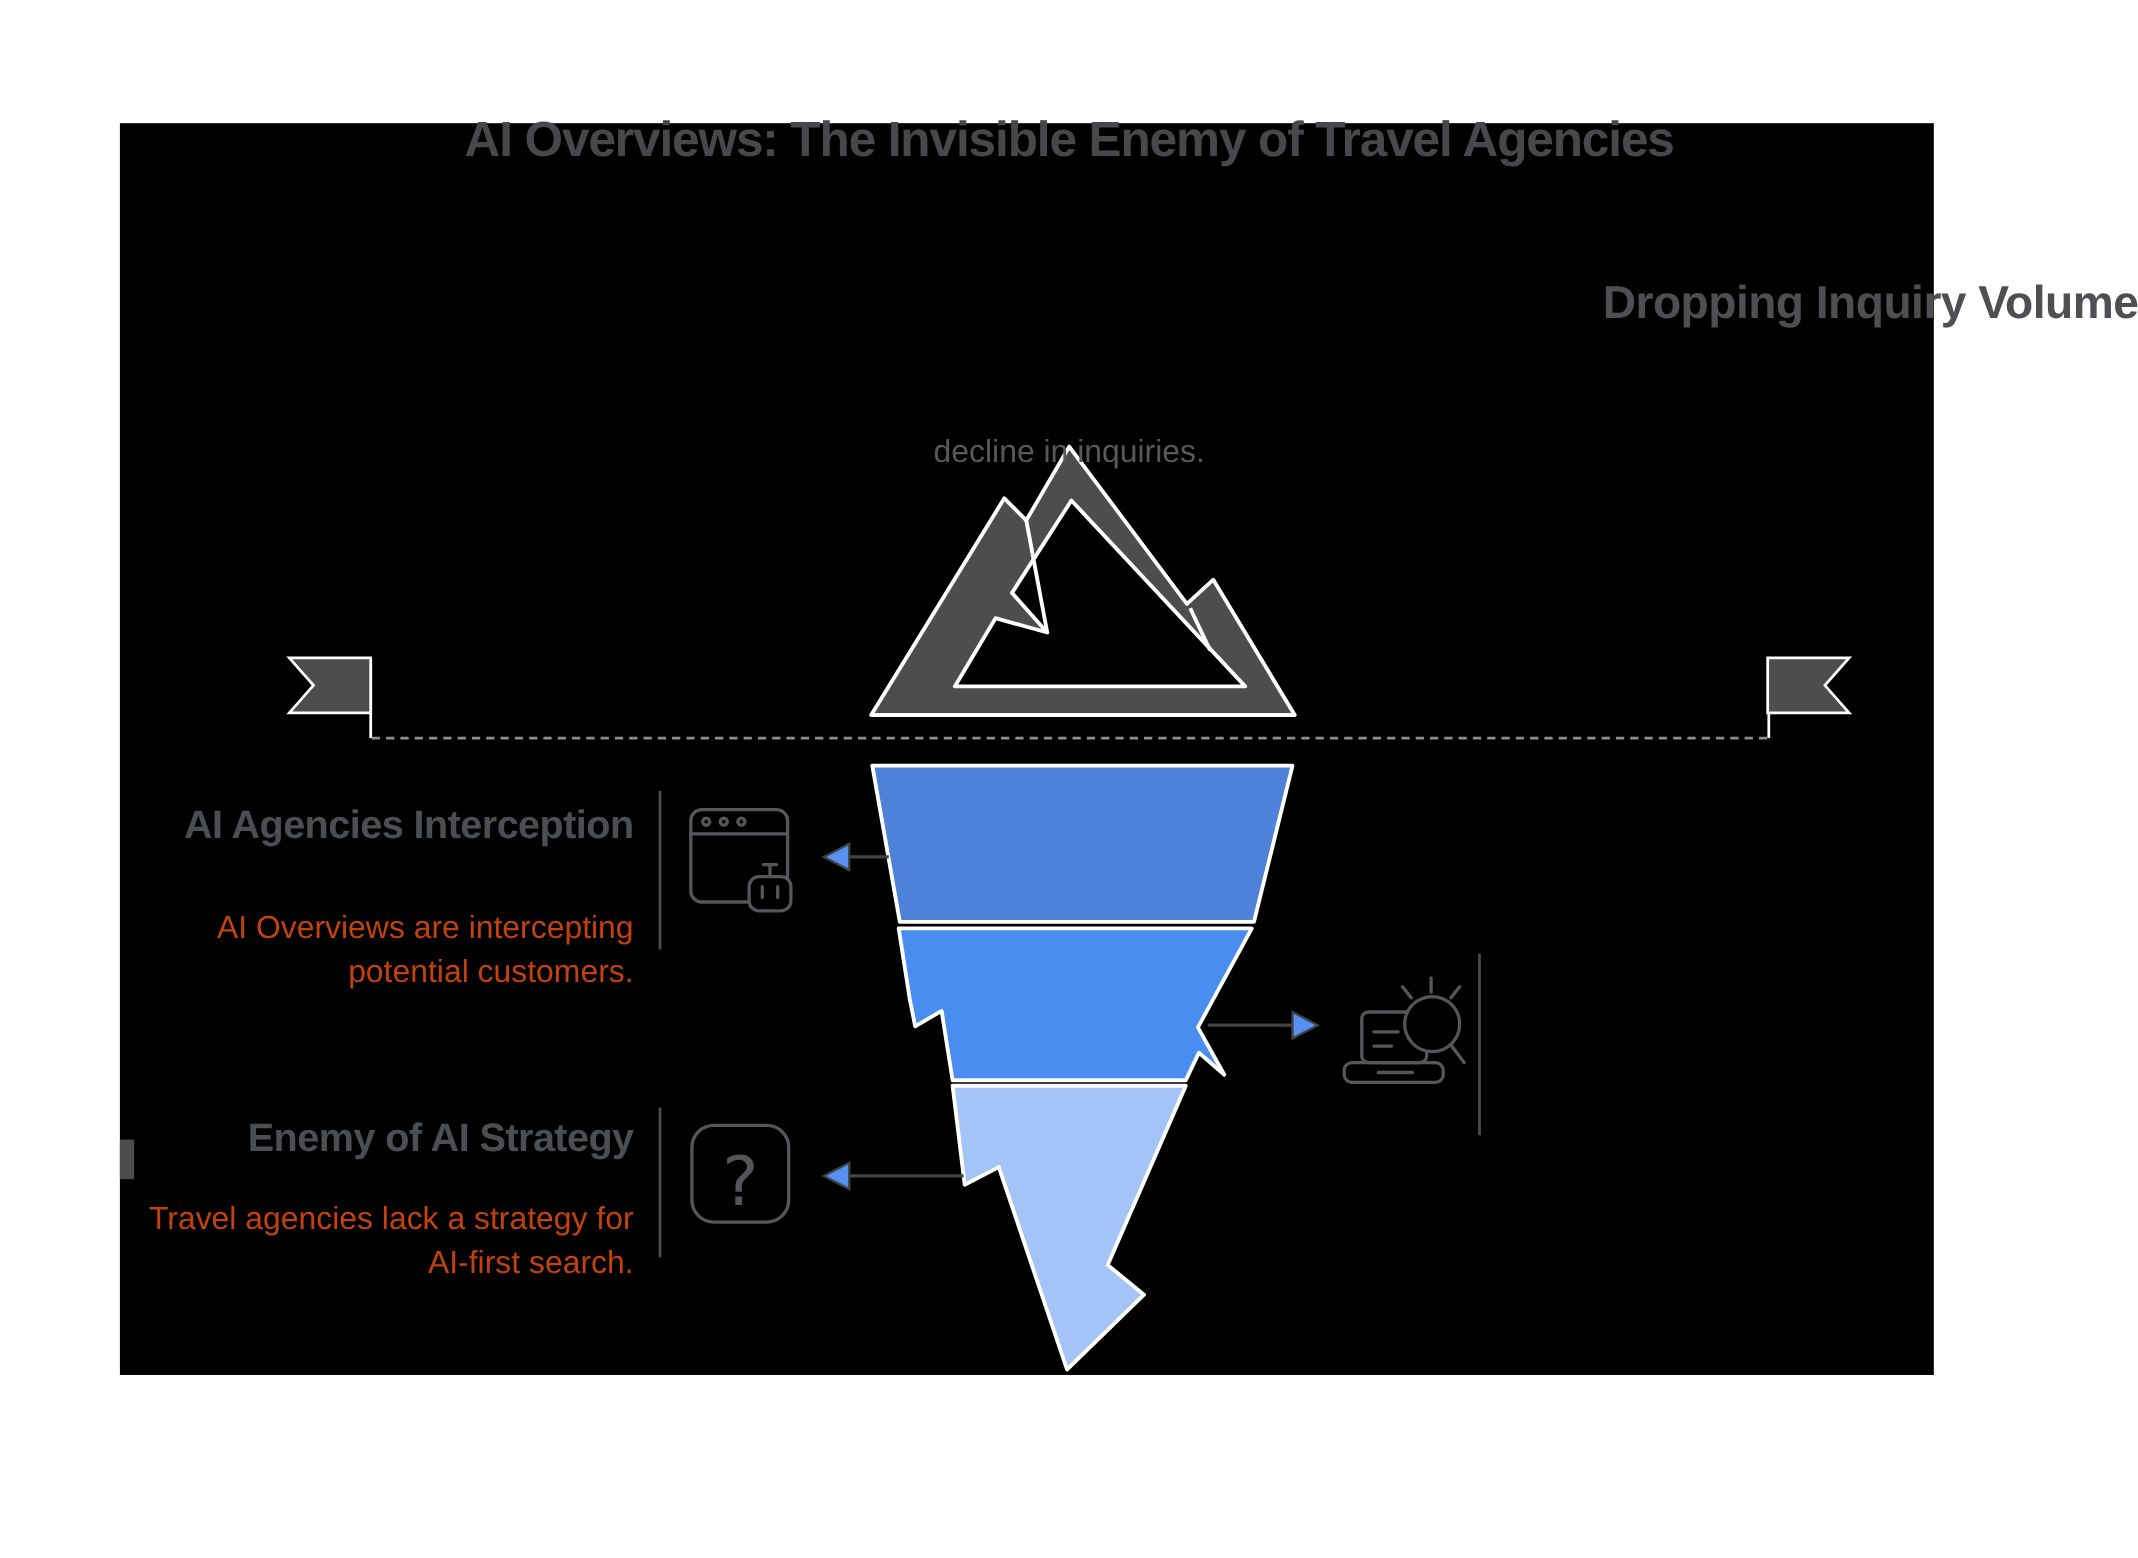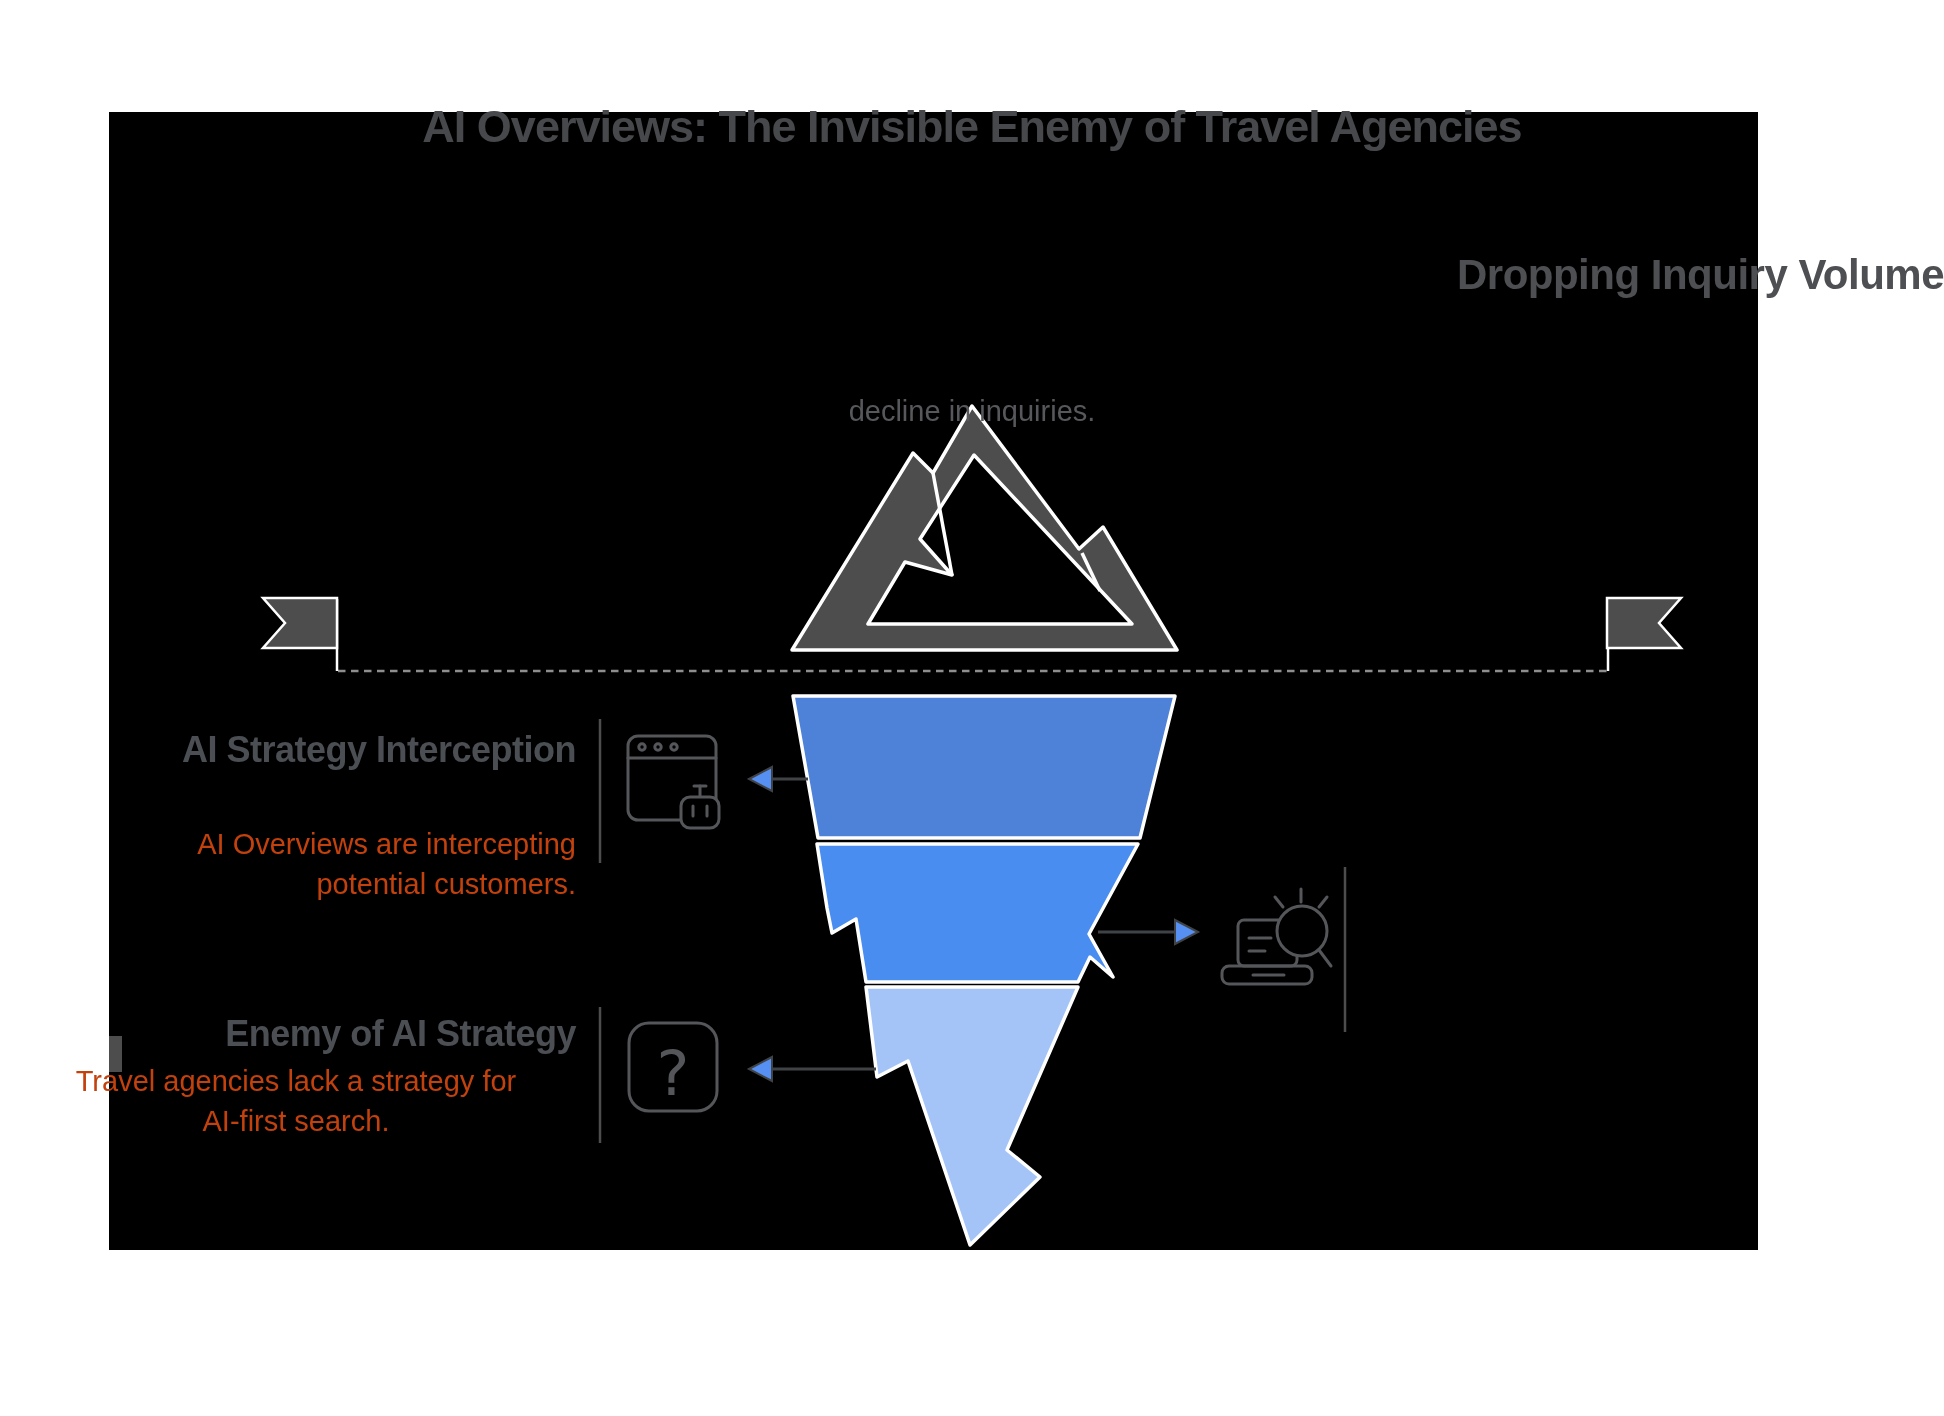--- a/index.html
+++ b/index.html
@@ -15,21 +15,21 @@
   .surf-p{left:0;top:348px;width:1944px;text-align:center;
           font-size:29px;line-height:42px;color:#56585C;}
   .callout{width:560px;}
   .callout .h{font-size:36px;font-weight:700;line-height:44px;letter-spacing:-0.5px;color:#4B4E53;}
   .callout .p{font-size:29px;line-height:40px;color:#c2410c;}
   .co-right{text-align:right;}
   .co-left{text-align:left;}
   #co-interception{right:1368px;top:728px;}
   #co-interception .p{margin-top:52px;}
   #co-strategy{right:1368px;top:1012px;}
-  #co-strategy .p{margin-top:5px;text-align:center;}
+  #co-strategy .p{margin-top:32px;}
   #co-seo{left:1374px;top:862px;}
   #co-seo .p{margin-top:41px;}
   .stroke-icon{stroke:#54565A;stroke-width:3;fill:none;stroke-linecap:round;stroke-linejoin:round;}
   .divider{stroke:#4D4D4D;stroke-width:2.5;}
   .arrow-line{stroke:#404346;stroke-width:3;}
   .white-edge{stroke:#FFFFFF;stroke-width:3.5;stroke-linejoin:round;}
   .qmark{font-family:"DejaVu Sans", sans-serif;font-size:62px;fill:#54565A;}
 </style>
 </head>
 <body>
@@ -107,21 +107,21 @@
 
   <div class="txt title">AI Overviews: The Invisible Enemy of Travel Agencies</div>
 
   <div class="txt surf-h">Dropping Inquiry Volume</div>
   <div class="txt surf-p">
     <br>
     <span>decline in inquiries.</span>
   </div>
 
   <div id="co-interception" class="txt callout co-right">
-    <div class="h">AI Strategy Interception</div>
+    <div class="h">AI Agencies Interception</div>
     <div class="p">
       <span>AI Overviews are intercepting</span><br>
       <span>potential customers.</span>
     </div>
   </div>
 
 
   <div id="co-strategy" class="txt callout co-right">
     <div class="h">Enemy of AI Strategy</div>
     <div class="p">

